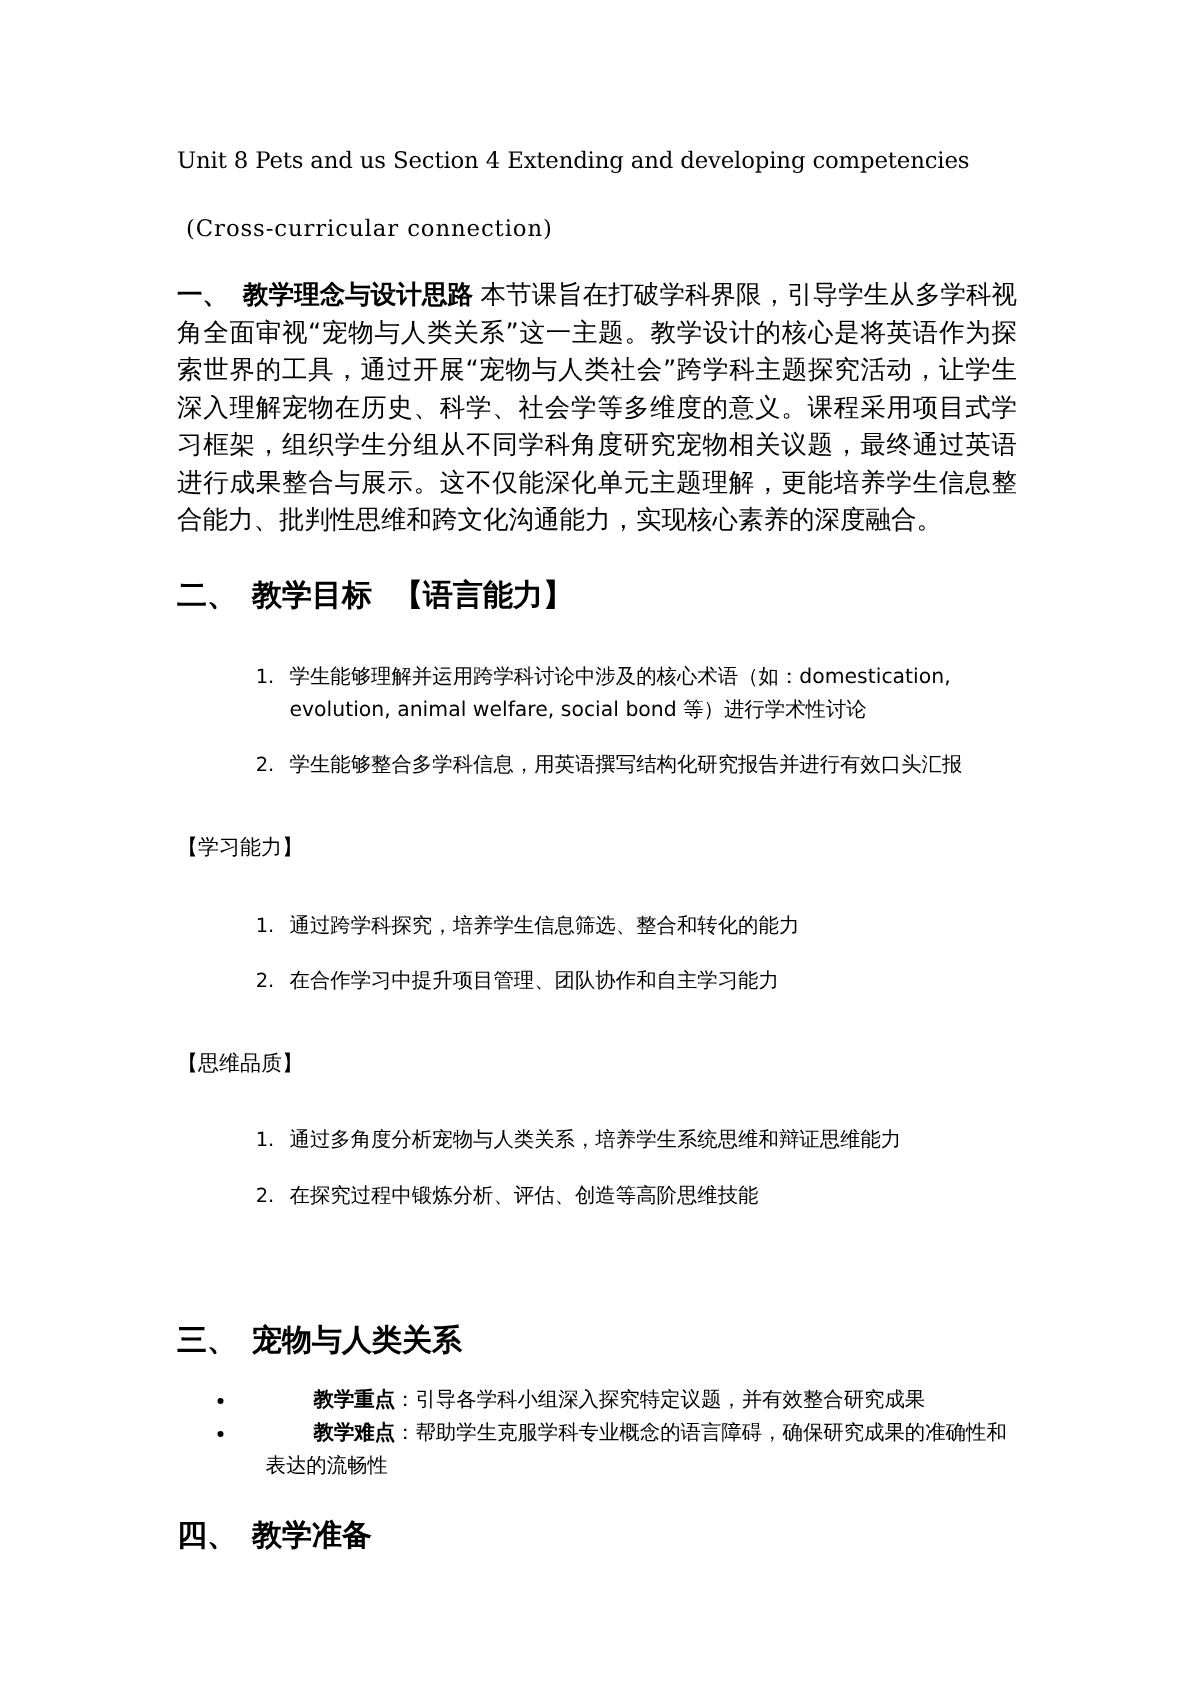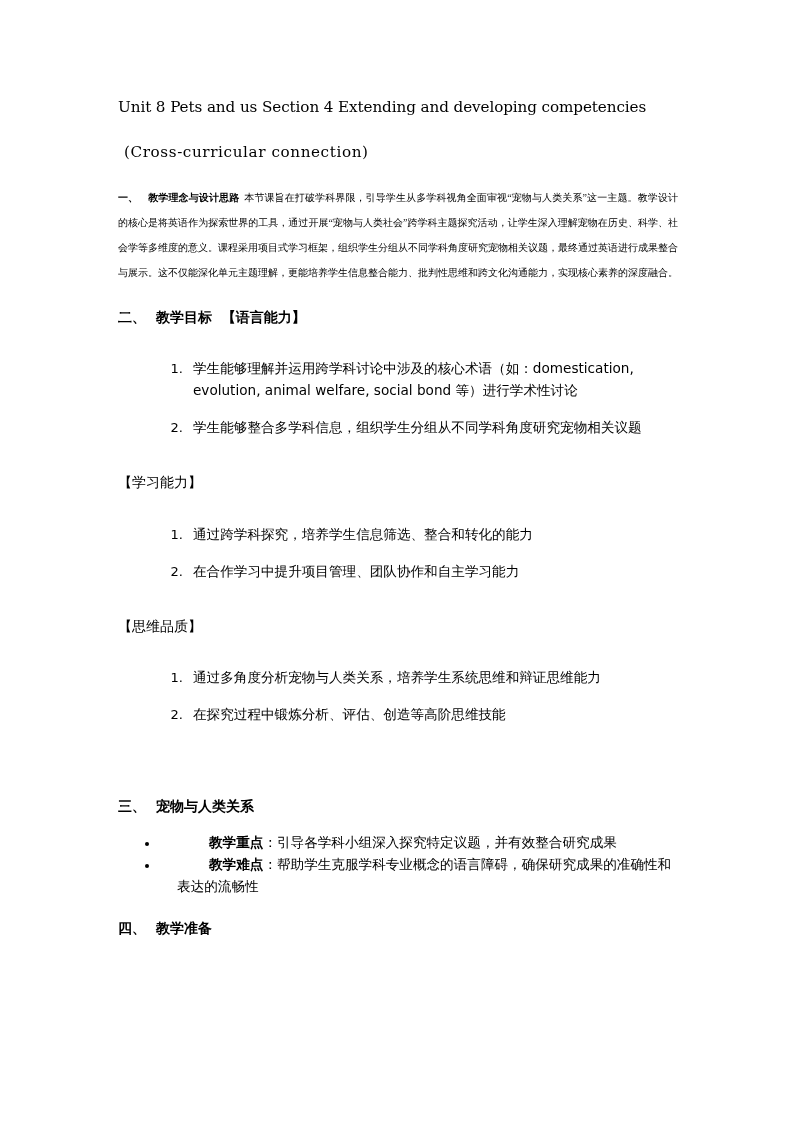--- a/index.html
+++ b/index.html
@@ -46,35 +46,34 @@
   .doc-title-line1 { margin: 0 0 0 0; }
   .doc-title-line2 {
     font-family: "DejaVu Serif", "Liberation Serif", serif;
     font-size: 15.2px;
     margin: 28px 0 0 6px;
     letter-spacing: 0.6px;
   }
 
   
   .major-heading {
-    font-size: 14px;
+    font-size: 20px;
     font-weight: bold;
     margin: 0;
     line-height: 1.35;
   }
   .major-heading .num { font-weight: bold; margin-right: 10px; }
 
   
   .intro-para {
     margin: 0;
-    font-size: 10px;
+    font-size: 17px;
     line-height: 25px;
     text-align: justify;
     text-justify: inter-ideograph;
-    font-family: Liberation Serif, serif;
   }
   .intro-para .lead-num { font-weight: bold; }
   .intro-para .lead-title {
     font-weight: bold;
     margin-left: 10px;
     margin-right: 5px;
   }
 
   
   .bracket-heading {
@@ -142,21 +141,21 @@
     <div class="sp-after-para"></div>
 
     <div class="major-heading">
       <span class="num">二、</span><span>教学目标</span>&nbsp;&nbsp;<span>【语言能力】</span>
     </div>
 
     <div class="sp-head-list"></div>
 
     <ol class="num-list">
       <li>学生能够理解并运用跨学科讨论中涉及的核心术语（如：domestication, evolution, animal welfare, social bond 等）进行学术性讨论</li>
-      <li>学生能够整合多学科信息，组织学生分组从不同学科角度研究宠物相关议题</li>
+      <li>学生能够整合多学科信息，用英语撰写结构化研究报告并进行有效口头汇报</li>
     </ol>
 
     <div class="sp-list-head"></div>
 
     <div class="bracket-heading">【学习能力】</div>
 
     <div class="sp-head-list"></div>
 
     <ol class="num-list">
       <li>通过跨学科探究，培养学生信息筛选、整合和转化的能力</li>

